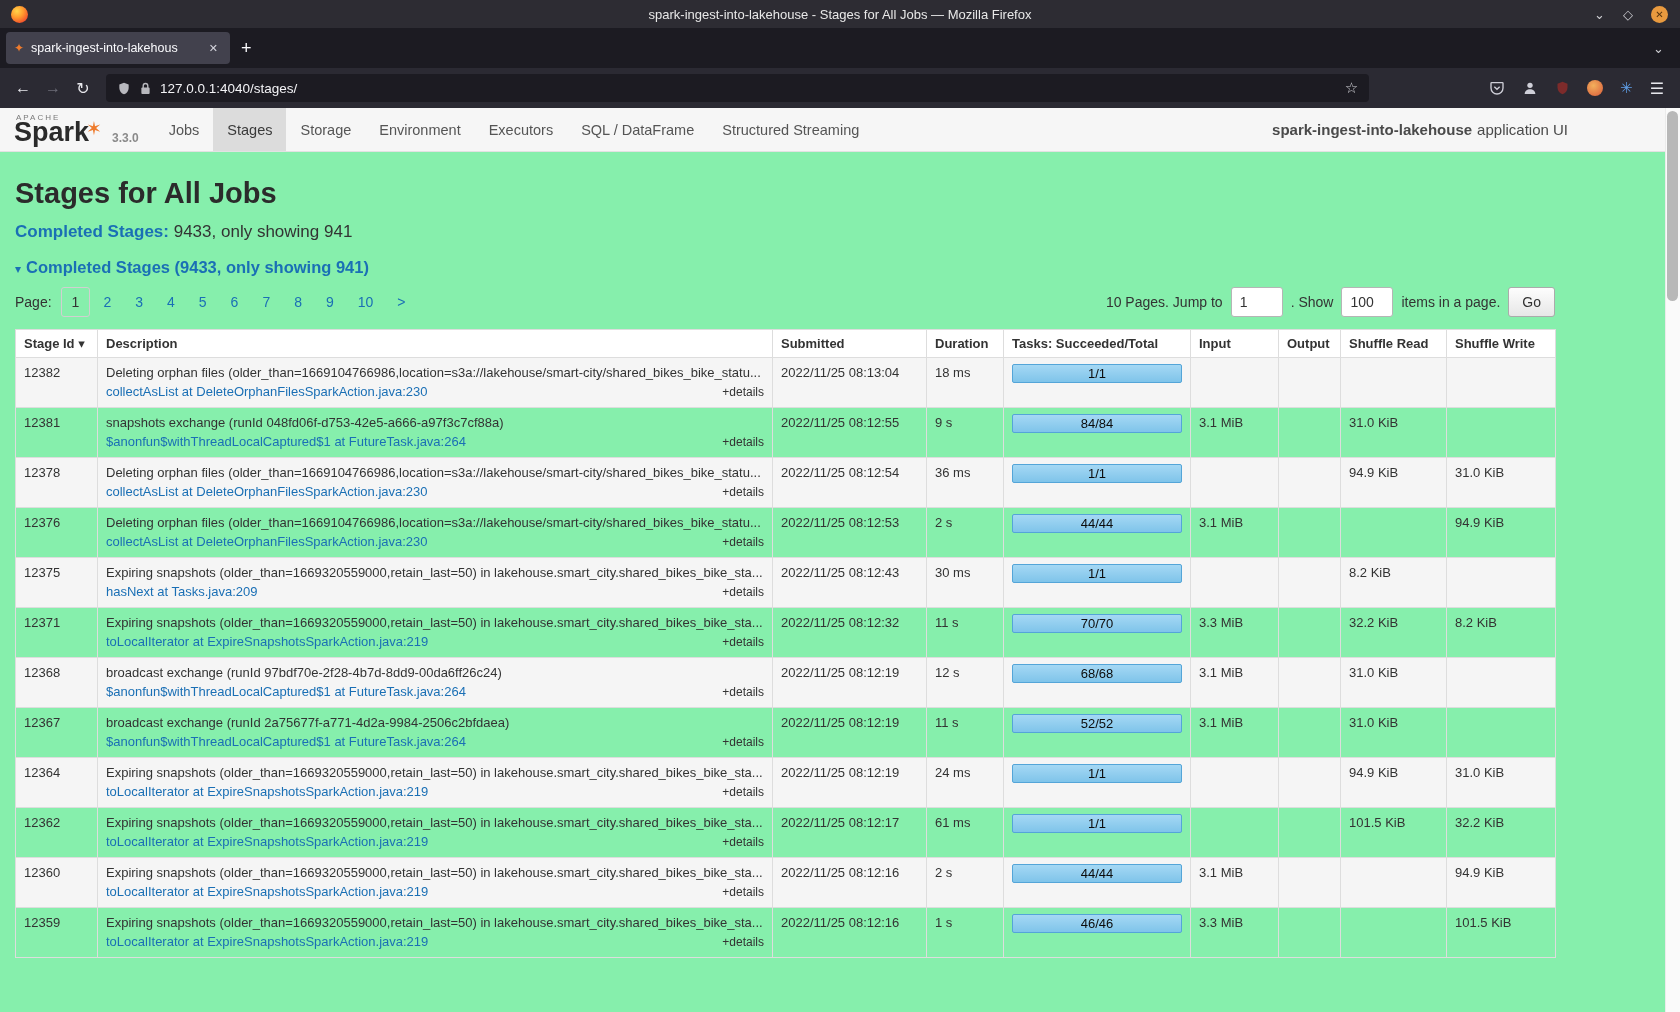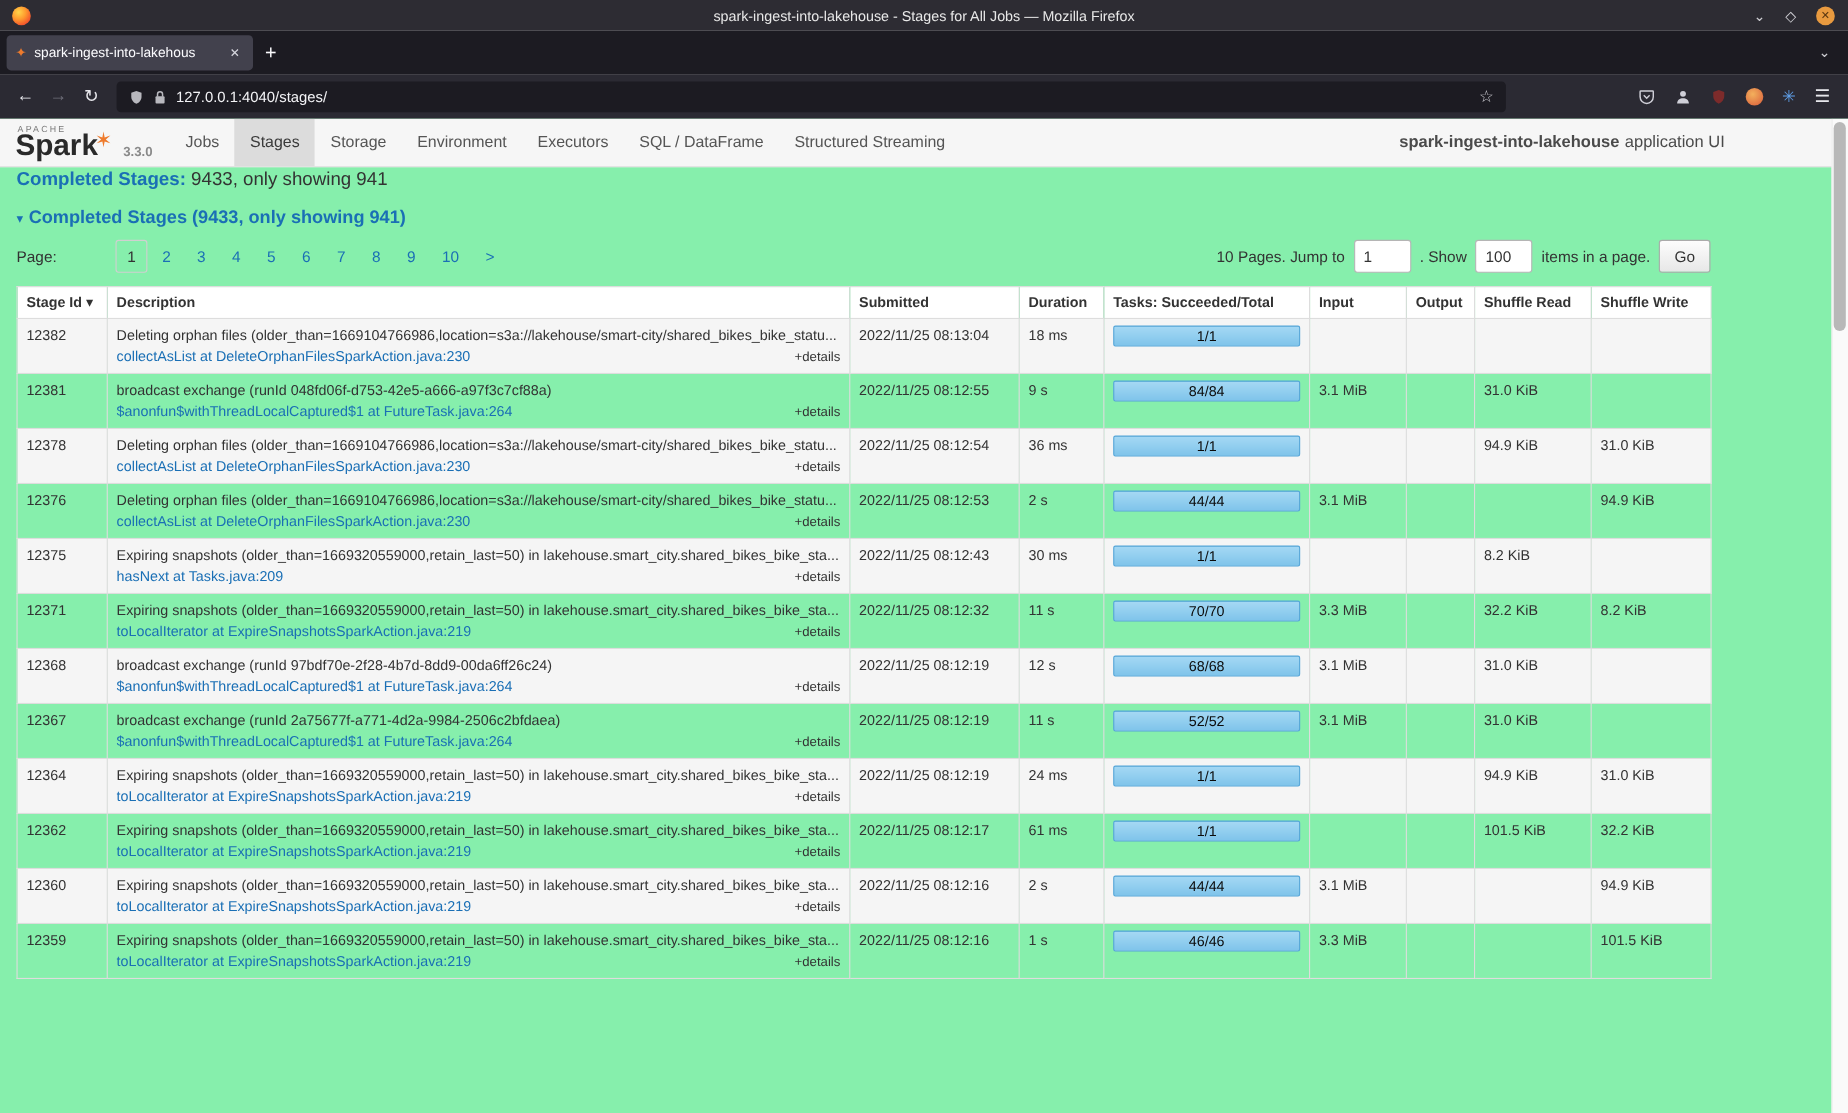--- a/index.html
+++ b/index.html
@@ -61,21 +61,21 @@
 
   
   .page-title { margin:25px 0 12px 15px; font-size:29px; font-weight:bold; color:#2b2b2b; }
   .stat-line { margin:1px 0 4px 15px; font-size:17px; color:#333; }
   .stat-line strong { color:#1a6fb5; }
   .section-head { margin:16px 0 6px 15px; font-size:16.5px; font-weight:bold; color:#1a6fb5; cursor:pointer; }
   .section-head .arrow { font-size:12px; margin-right:5px; }
 
   
   .pagebar { display:flex; align-items:center; justify-content:space-between; margin:10px 0 12px 15px; width:1540px; }
-  .pages { display:flex; align-items:center; font-size:14px;gap:44px; }
+  .pages { display:flex; align-items:center; font-size:14px; }
   .page-label { color:#333; margin-right:9px; }
   .page-link { padding:6px 10px; color:#1a6fb5; text-decoration:none; cursor:pointer;
                border:1px solid transparent; border-radius:3px; margin-right:2px; }
   .page-link.active { border-color:#d0d0d0; color:#333; }
   .pagectl { display:flex; align-items:center; gap:8px; font-size:14px; color:#333; }
   .pagectl input { width:52px; height:30px; border:1px solid #b5b5b5; border-radius:3px; padding:0 8px;
                    font-size:14px; color:#333; font-family:inherit; background:#fff; }
   .go-btn { height:30px; padding:0 13px; border:1px solid #ababab; border-radius:3px;
             background:linear-gradient(#fdfdfd,#e7e7e7); font-size:14px; color:#333; cursor:pointer;
             font-family:inherit; }
@@ -181,20 +181,21 @@
   <a class="nav-item">SQL / DataFrame</a>
 
   <a class="nav-item">Structured Streaming</a>
 </nav>
     <div class="app-id">
       <span class="app-name">spark-ingest-into-lakehouse</span>
       <span>application UI</span>
     </div>
   </div>
 
+  <h1 class="page-title">Stages for All Jobs</h1>
 
   <div class="stat-line">
     <strong>Completed Stages:</strong><span> 9433, only showing 941</span>
   </div>
 
   <div class="section-head">
     <span class="arrow">▾</span><span>Completed Stages (9433, only showing 941)</span>
   </div>
 
   <div class="pagebar">
@@ -286,21 +287,21 @@
     </td>
     <td></td>
     <td></td>
     <td></td>
     <td></td>
   </tr>
 
   <tr>
     <td>12381</td>
     <td>
-      <div class="desc-top">broadcast exchange (runId 048fd06f-d753-42e5-a666-a97f3c7cf88a)</div>
+      <div class="desc-top">snapshots exchange (runId 048fd06f-d753-42e5-a666-a97f3c7cf88a)</div>
       <div class="desc-bottom">
         <a class="cell-link">$anonfun$withThreadLocalCaptured$1 at FutureTask.java:264</a>
         <span class="details-toggle">+details</span>
       </div>
     </td>
     <td>2022/11/25 08:12:55</td>
     <td>9 s</td>
     <td class="c-tasks">
       <div class="progress">
         <span>84/84</span>

